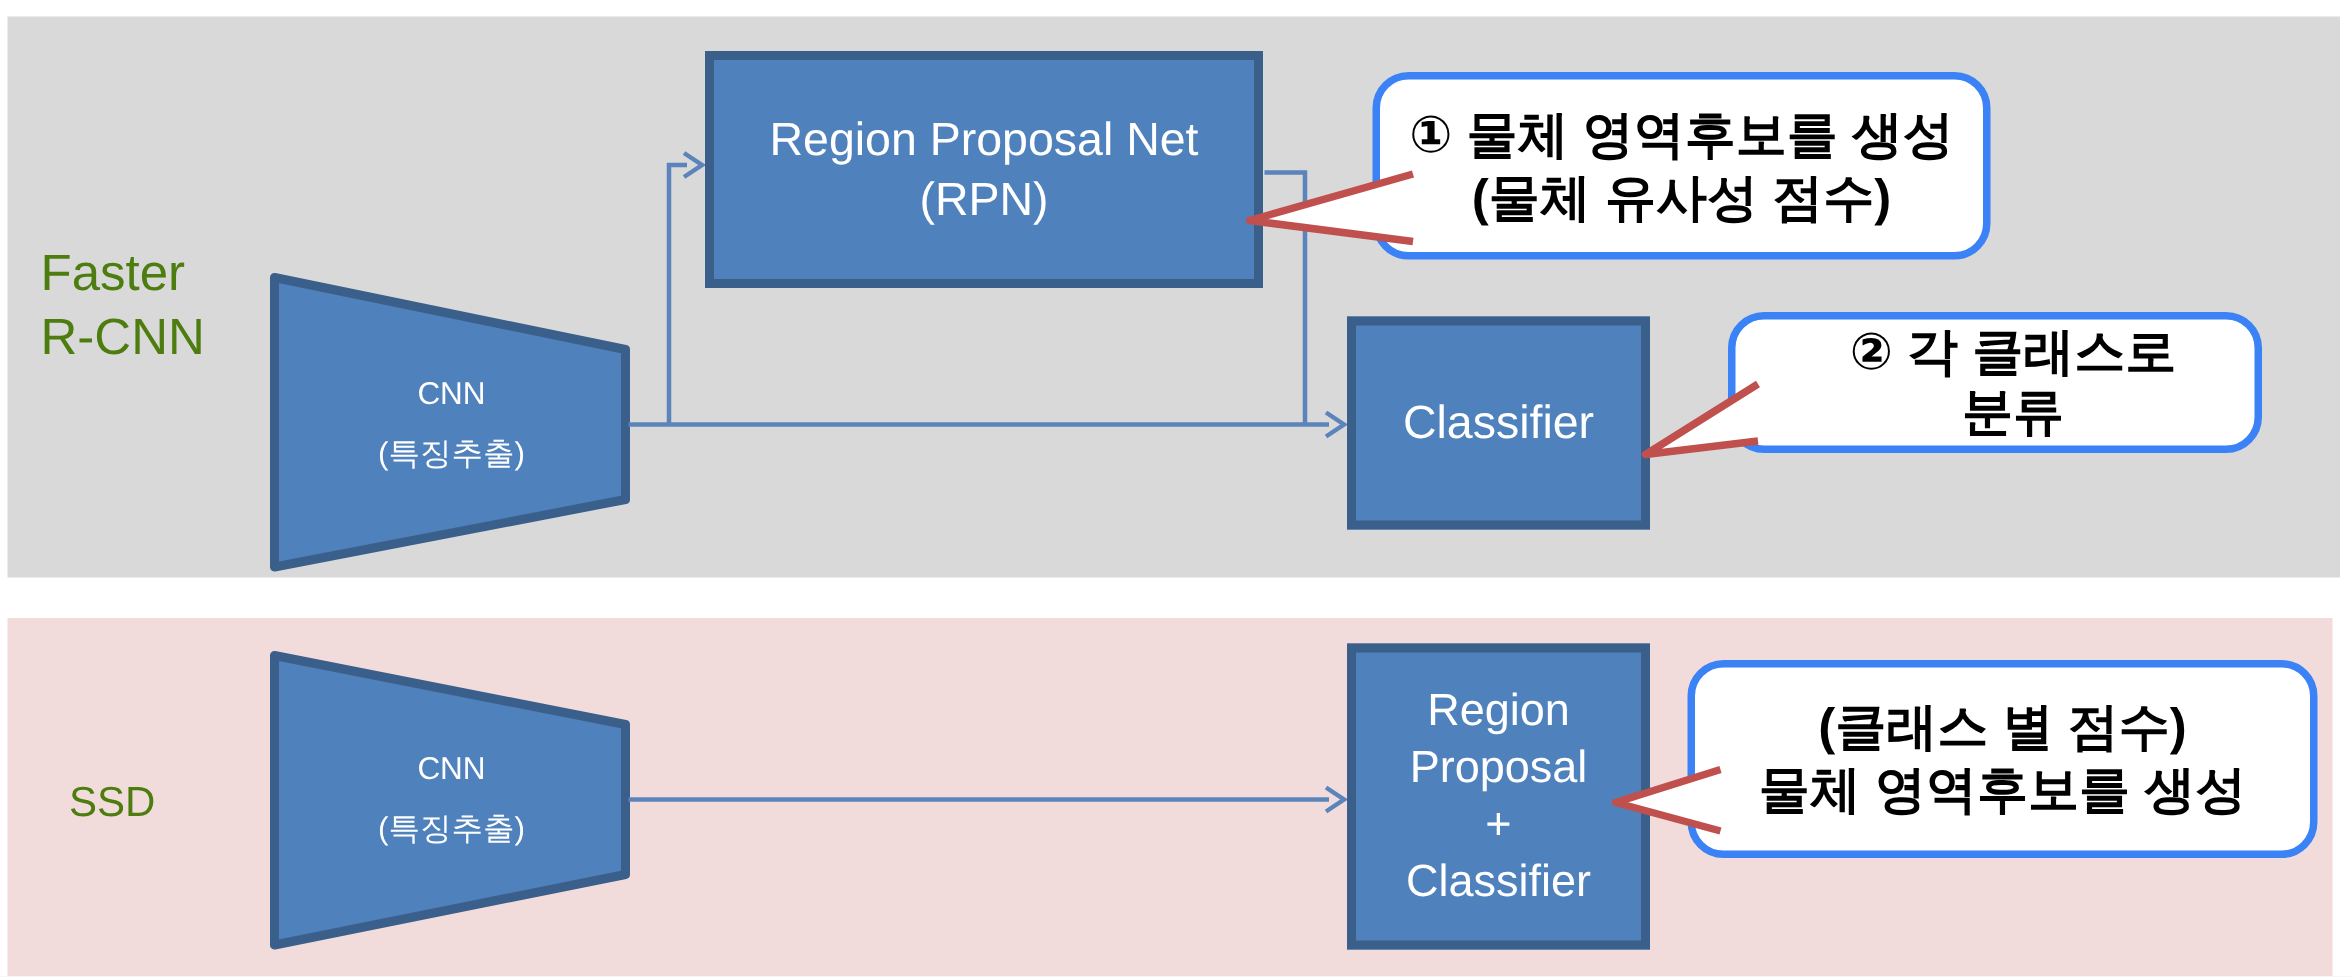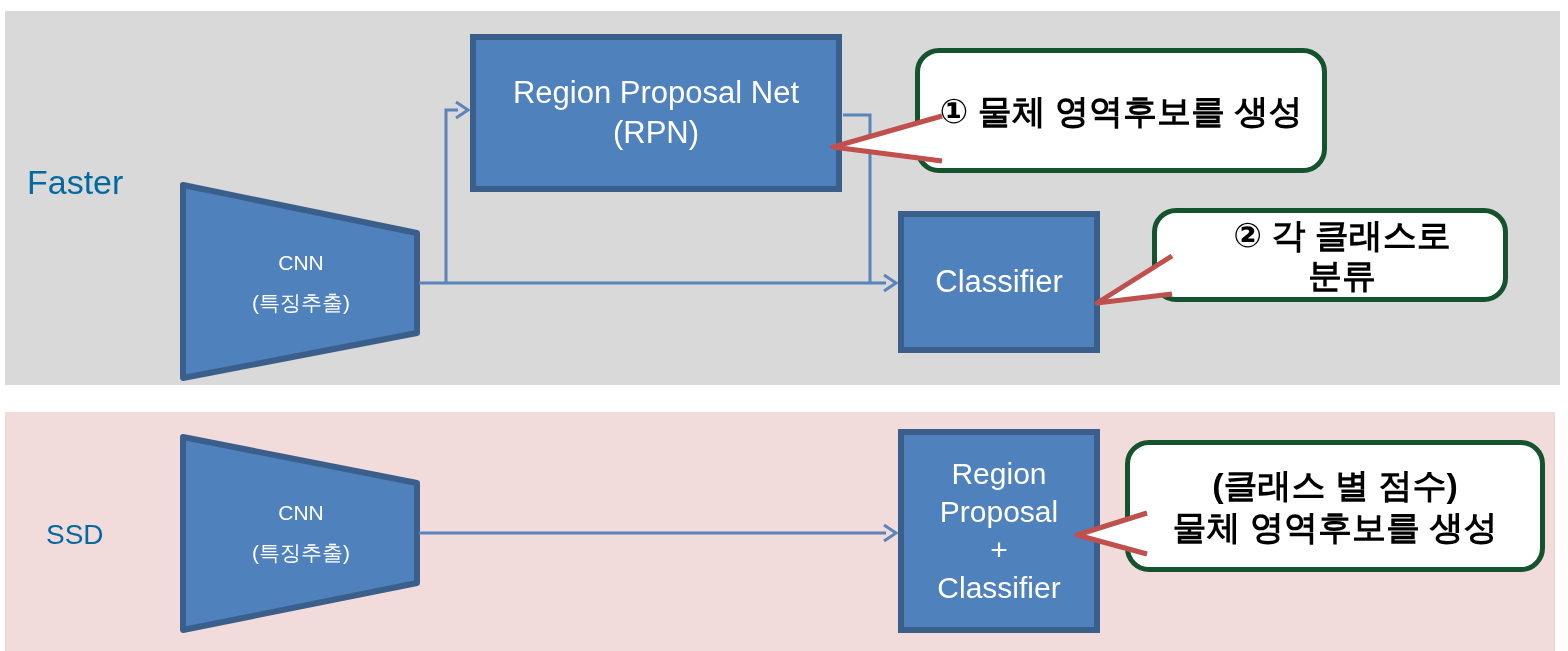--- a/index.html
+++ b/index.html
@@ -10,21 +10,21 @@
   }
   .panel{position:absolute;}
   .panel-top{left:5px;top:11px;width:1555px;height:374px;background:#d9d9d9;}
   .panel-bottom{left:5px;top:412px;width:1550px;height:239px;background:#f2dcdb;}
 
   .layer{position:absolute;left:0;top:0;width:1568px;height:651px;}
   .layer-base{z-index:1;}
   .layer-tails{z-index:3;pointer-events:none;}
 
   .section-label{
-    position:absolute;z-index:2;color:#0369a1;
+    position:absolute;z-index:2;color:#4d7c0f;
     font-size:34px;line-height:43px;letter-spacing:0px;
   }
   .label-faster{left:27px;top:161px;}
   .label-ssd{left:46px;top:513px;font-size:28px;}
 
   .node{
     position:absolute;z-index:2;box-sizing:border-box;
     background:#4f81bd;border:6px solid #3a5f8b;
     display:flex;flex-direction:column;align-items:center;justify-content:center;
     color:#ffffff;text-align:center;
@@ -38,21 +38,21 @@
   .trap-label{
     position:absolute;z-index:2;color:#ffffff;text-align:center;
     left:185px;width:232px;
   }
   .trap-label .nline{font-size:21px;line-height:40px;white-space:nowrap;}
   .trap-label-top{top:243px;}
   .trap-label-bottom{top:493px;}
 
   .bubble{
     position:absolute;z-index:2;box-sizing:border-box;
-    background:#ffffff;border:5px solid #14532d;border-radius:24px;
+    background:#ffffff;border:5px solid #3b82f6;border-radius:24px;
     display:flex;flex-direction:column;align-items:center;justify-content:center;
     color:#000000;text-align:center;
   }
   .bubble .bline{font-size:34px;line-height:42px;white-space:nowrap;font-weight:600;}
   .bubble-1{left:915px;top:48px;width:412px;height:125px;}
   .bubble-2{left:1152px;top:208px;width:356px;height:94px;}
   .bubble-2 .bline{line-height:40px;margin-left:24px;}
   .bubble-3{left:1125px;top:440px;width:420px;height:132px;}
 </style>
 </head>
@@ -76,20 +76,21 @@
     <path d="M456,102 L468,110 L456,118" fill="none" stroke-width="3" stroke="#5b84ba"></path>
 
     <path d="M843,115 H870 V283" fill="none" stroke-width="3" stroke="#5b84ba"></path>
 
     <path d="M419,533 H886" fill="none" stroke-width="3" stroke="#5b84ba"></path>
     <path d="M884,525 L896,533 L884,541" fill="none" stroke-width="3" stroke="#5b84ba"></path>
   </svg>
 
   <div class="section-label label-faster">
     <div>Faster</div>
+    <div>R-CNN</div>
   </div>
   <div class="section-label label-ssd">
     <div>SSD</div>
   </div>
 
   <div class="trap-label trap-label-top">
     <div class="nline">CNN</div>
     <div class="nline">(특징추출)</div>
   </div>
   <div class="trap-label trap-label-bottom">
@@ -108,20 +109,21 @@
 
   <div class="node node-rpc">
     <div class="nline">Region</div>
     <div class="nline">Proposal</div>
     <div class="nline">+</div>
     <div class="nline">Classifier</div>
   </div>
 
   <div class="bubble bubble-1">
     <div class="bline">① 물체 영역후보를 생성</div>
+    <div class="bline">(물체 유사성 점수)</div>
   </div>
   <div class="bubble bubble-2">
     <div class="bline">② 각 클래스로</div>
     <div class="bline">분류</div>
   </div>
   <div class="bubble bubble-3">
     <div class="bline">(클래스 별 점수)</div>
     <div class="bline">물체 영역후보를 생성</div>
   </div>
 

